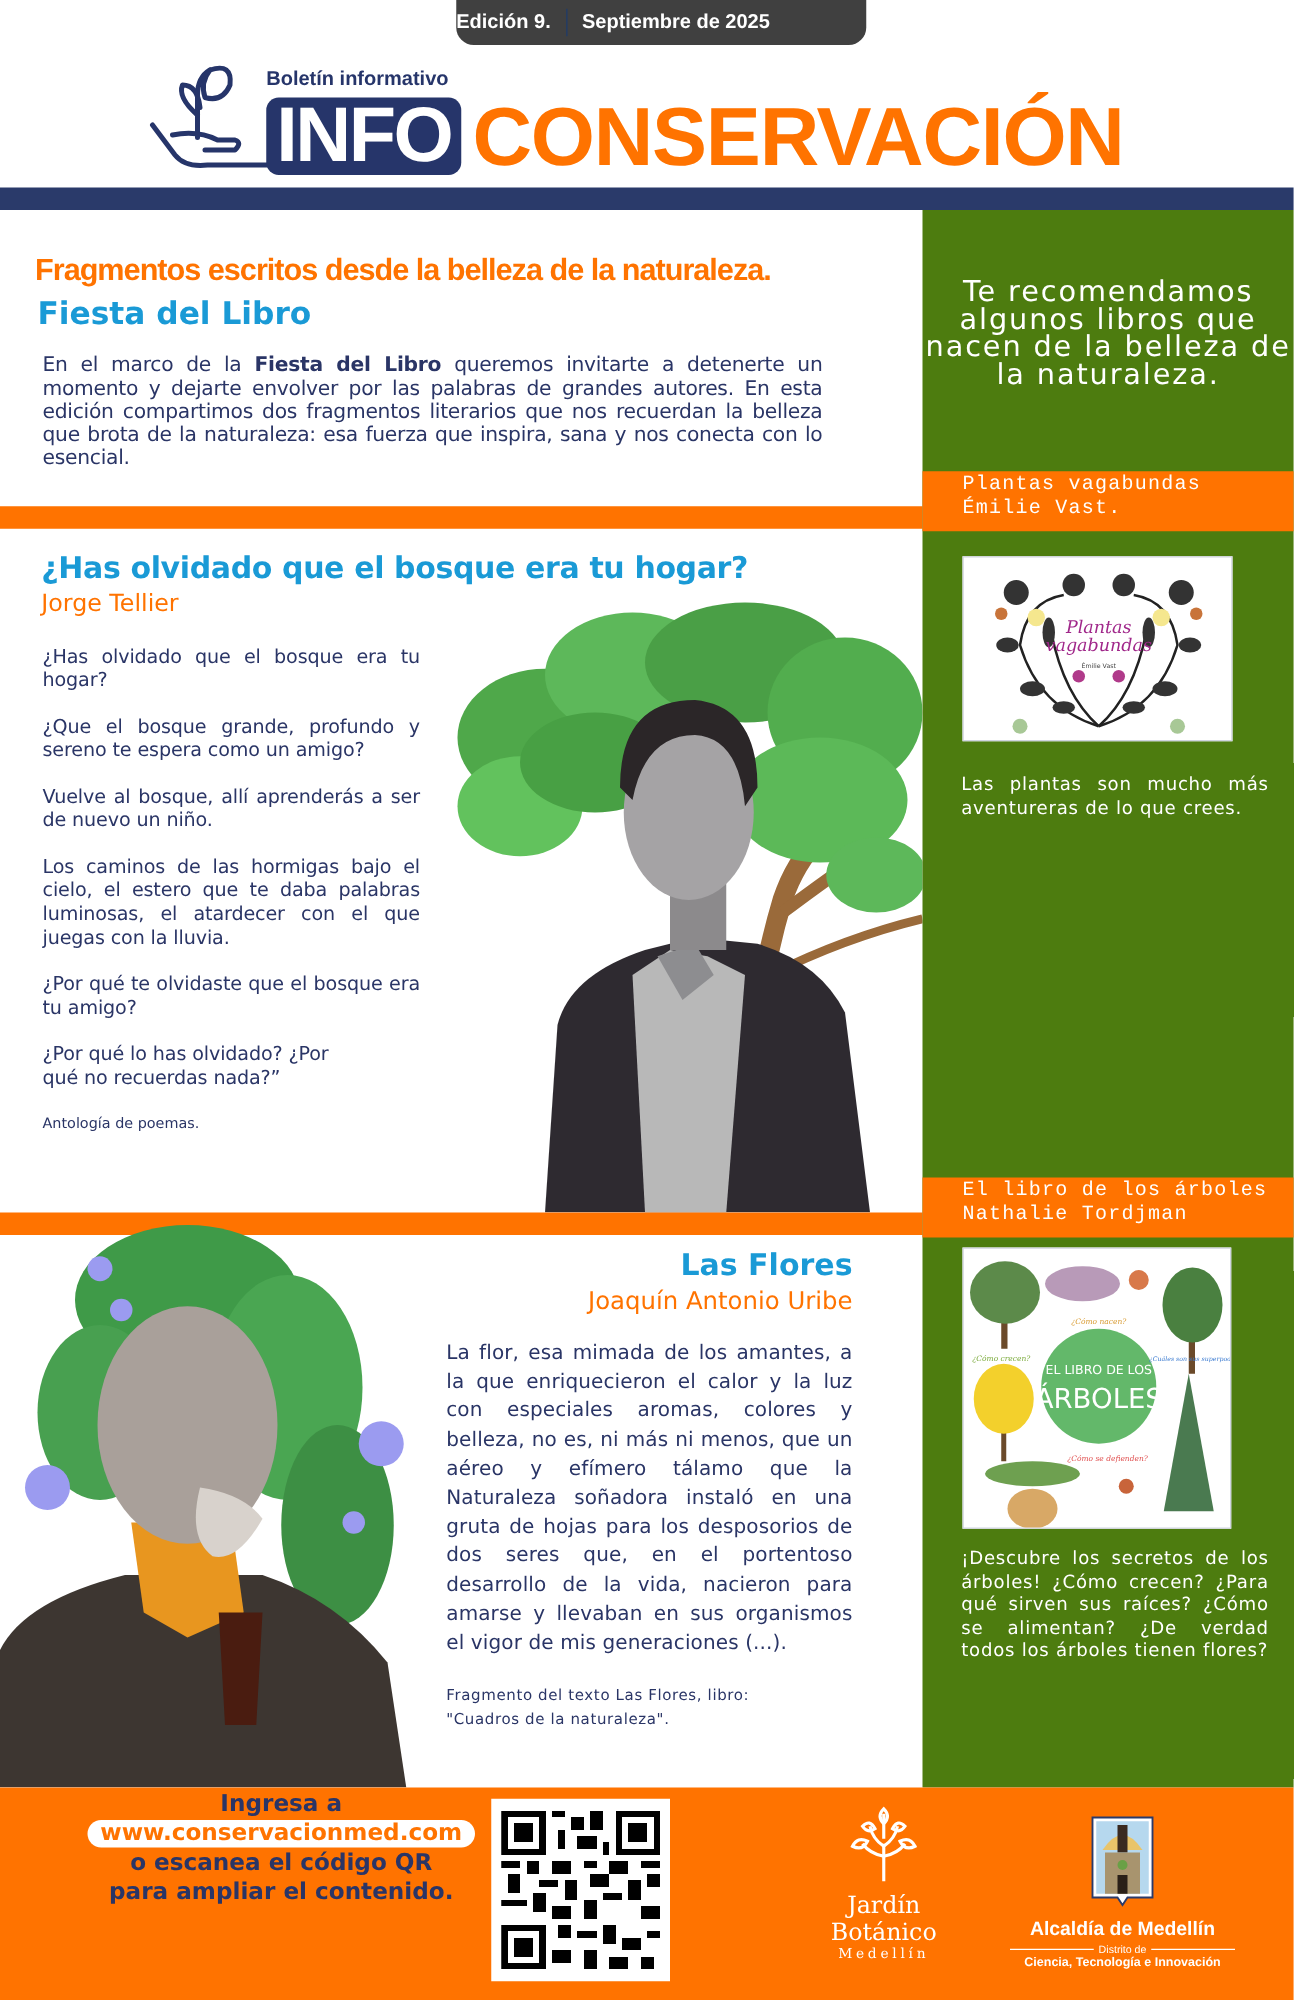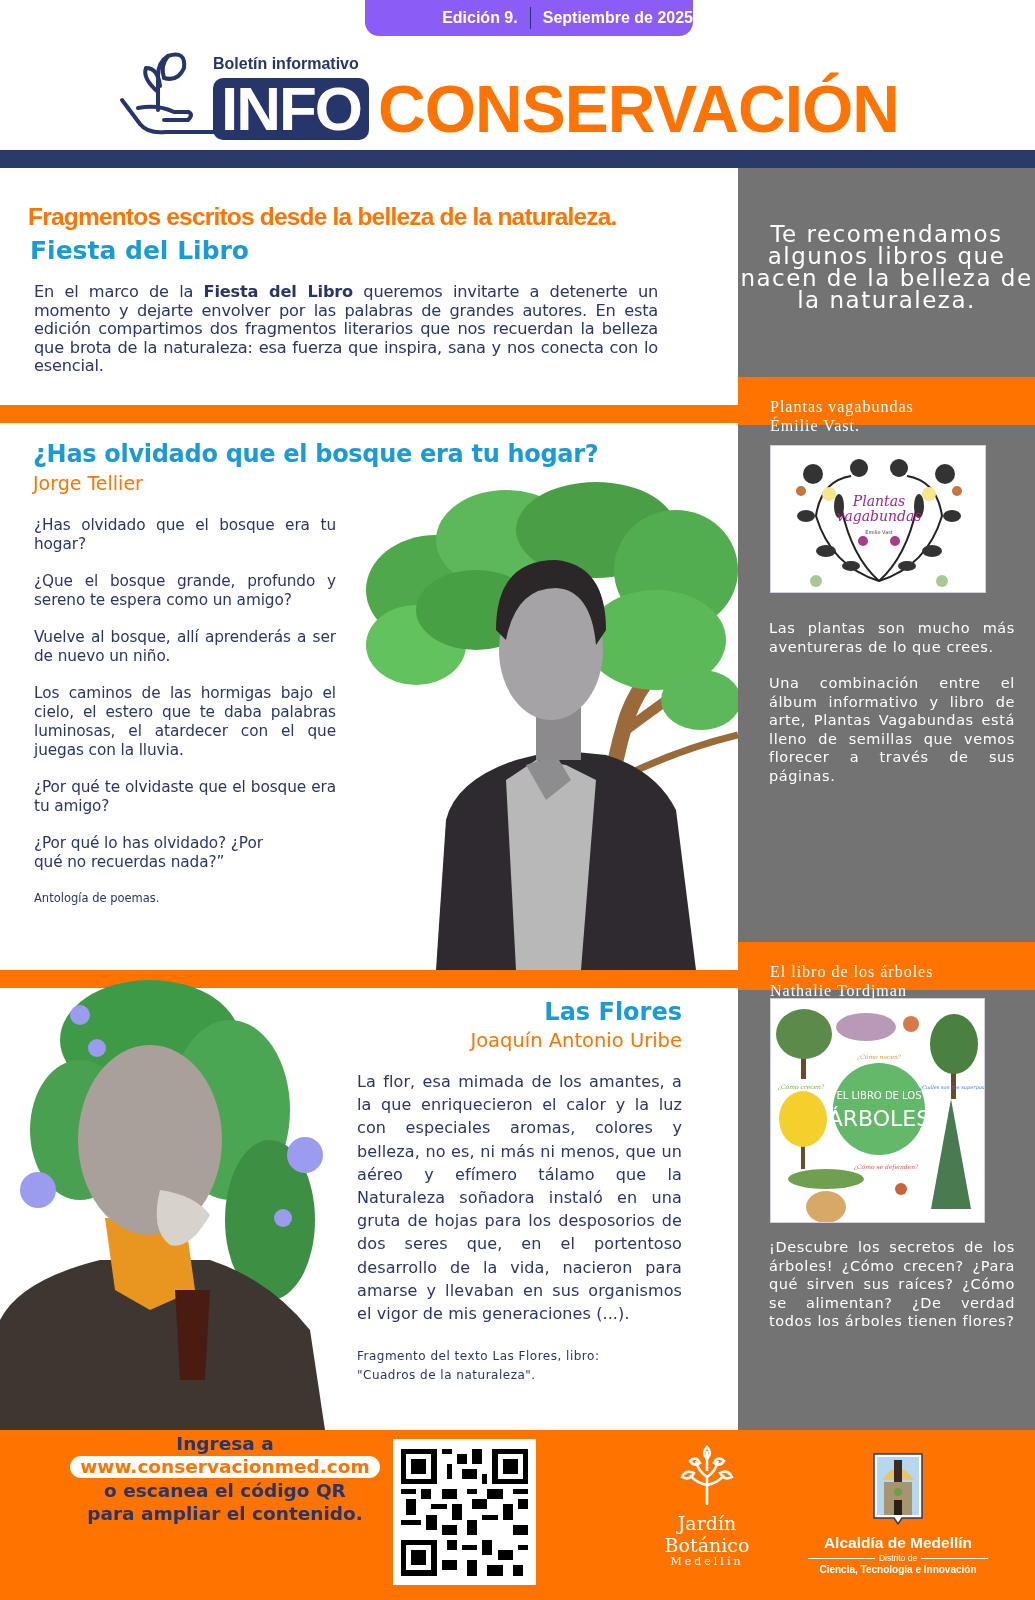--- a/index.html
+++ b/index.html
@@ -2,51 +2,51 @@
 <html><head>
 <meta charset="utf-8">
 <style>
   * { box-sizing: border-box; margin: 0; padding: 0; }
   html, body { width: 1035px; height: 1600px; overflow: hidden; background: #ffffff; }
   body { position: relative; font-family: "Liberation Sans", "DejaVu Sans", sans-serif; color: #2a3566; }
 
   
   .edition-pill {
     position: absolute; left: 365px; top: 0; width: 328px; height: 36px;
-    background: #8b5cf6; border-radius: 0 0 14px 14px;
-    display: flex; align-items: center; justify-content: flex-end; gap: 12px;
+    background: #404040; border-radius: 0 0 14px 14px;
+    display: flex; align-items: center; justify-content: flex-start; gap: 12px;
     color: #fff; font-weight: bold; font-size: 16px;
   }
   .edition-pill .sep { width: 1px; height: 22px; background: #1c3a6b; }
   .logo-hand { position: absolute; left: 118px; top: 48px; width: 100px; height: 92px; }
   .bulletin-label { position: absolute; left: 213px; top: 55px; font-size: 16px; font-weight: bold; color: #26356a; }
   .logo-info {
     position: absolute; left: 213px; top: 78px; height: 62px; padding: 0 8px;
     background: #26356a; border-radius: 10px;
     color: #fff; font-weight: bold; font-size: 62px; line-height: 62px; letter-spacing: -2px;
     font-family: "Liberation Sans", sans-serif;
   }
   .logo-conservacion {
     position: absolute; left: 378px; top: 74px; color: #ff7300;
     font-weight: bold; font-size: 66px; line-height: 70px; letter-spacing: -1px;
     font-family: "Liberation Sans", sans-serif;
   }
   .top-navy { position: absolute; left: 0; top: 150px; width: 1035px; height: 18px; background: #2a3a6a; }
 
   
-  .sidebar { position: absolute; left: 738px; top: 168px; width: 297px; height: 1262px; background: #737373; }
+  .sidebar { position: absolute; left: 738px; top: 168px; width: 297px; height: 1262px; background: #4d7c0f; }
   .sidebar-intro {
     position: absolute; left: 0; top: 55px; width: 297px; text-align: center;
     color: #fff; font-size: 23px; line-height: 22px; letter-spacing: 1.5px;
     font-family: "DejaVu Sans", sans-serif;
   }
   .book-label {
     position: absolute; left: 0; width: 297px; height: 48px; background: #ff7300;
     color: #fff; font-size: 16px; line-height: 19px; letter-spacing: 1px;
-    padding: 20px 0 0 32px; font-family: Liberation Serif, serif;
+    padding: 1px 0 0 32px; font-family: Liberation Mono, monospace;
   }
   .book-cover { position: absolute; left: 32px; background: #ffffff; border: 1px solid #cfd3e0; overflow: hidden; }
   .book-desc {
     position: absolute; left: 31px; width: 246px; color: #fff; font-size: 14.5px; line-height: 18.5px;
     letter-spacing: 0.6px; text-align: justify; font-family: "DejaVu Sans", sans-serif;
   }
   .book-desc p + p { margin-top: 18px; }
 
   
   .intro-title {
@@ -254,21 +254,20 @@
         <circle cx="171" cy="135" r="6" fill="#a8c896"></circle>
       <circle cx="92" cy="95" r="5" fill="#b03a8a"></circle>
         <circle cx="124" cy="95" r="5" fill="#b03a8a"></circle>
       <text x="108" y="60" text-anchor="middle" fill="#a0278a" font-family="DejaVu Serif, serif" font-size="14" font-style="italic">Plantas</text>
       <text x="108" y="75" text-anchor="middle" fill="#a0278a" font-family="DejaVu Serif, serif" font-size="14" font-style="italic">vagabundas</text>
       <text x="108" y="88" text-anchor="middle" fill="#444" font-family="DejaVu Sans, sans-serif" font-size="5">Émilie Vast</text>
     </svg>
   </div>
   <div class="book-desc" style="top:451px">
     <p>Las plantas son mucho más aventureras de lo que crees.</p>
-    <p>Una combinación entre el álbum informativo y libro de arte, Plantas Vagabundas está lleno de semillas que vemos florecer a través de sus páginas.</p>
   </div>
 
   <div class="book-label" style="top:774px">
     <div>El libro de los árboles</div>
     <div>Nathalie Tordjman</div>
   </div>
   <div class="book-cover" style="top:830px; width:215px; height:225px;">
     <svg width="215" height="225" viewBox="0 0 215 225">
       <g>
         <rect x="30" y="50" width="5" height="30" fill="#6b4a2a"></rect>

